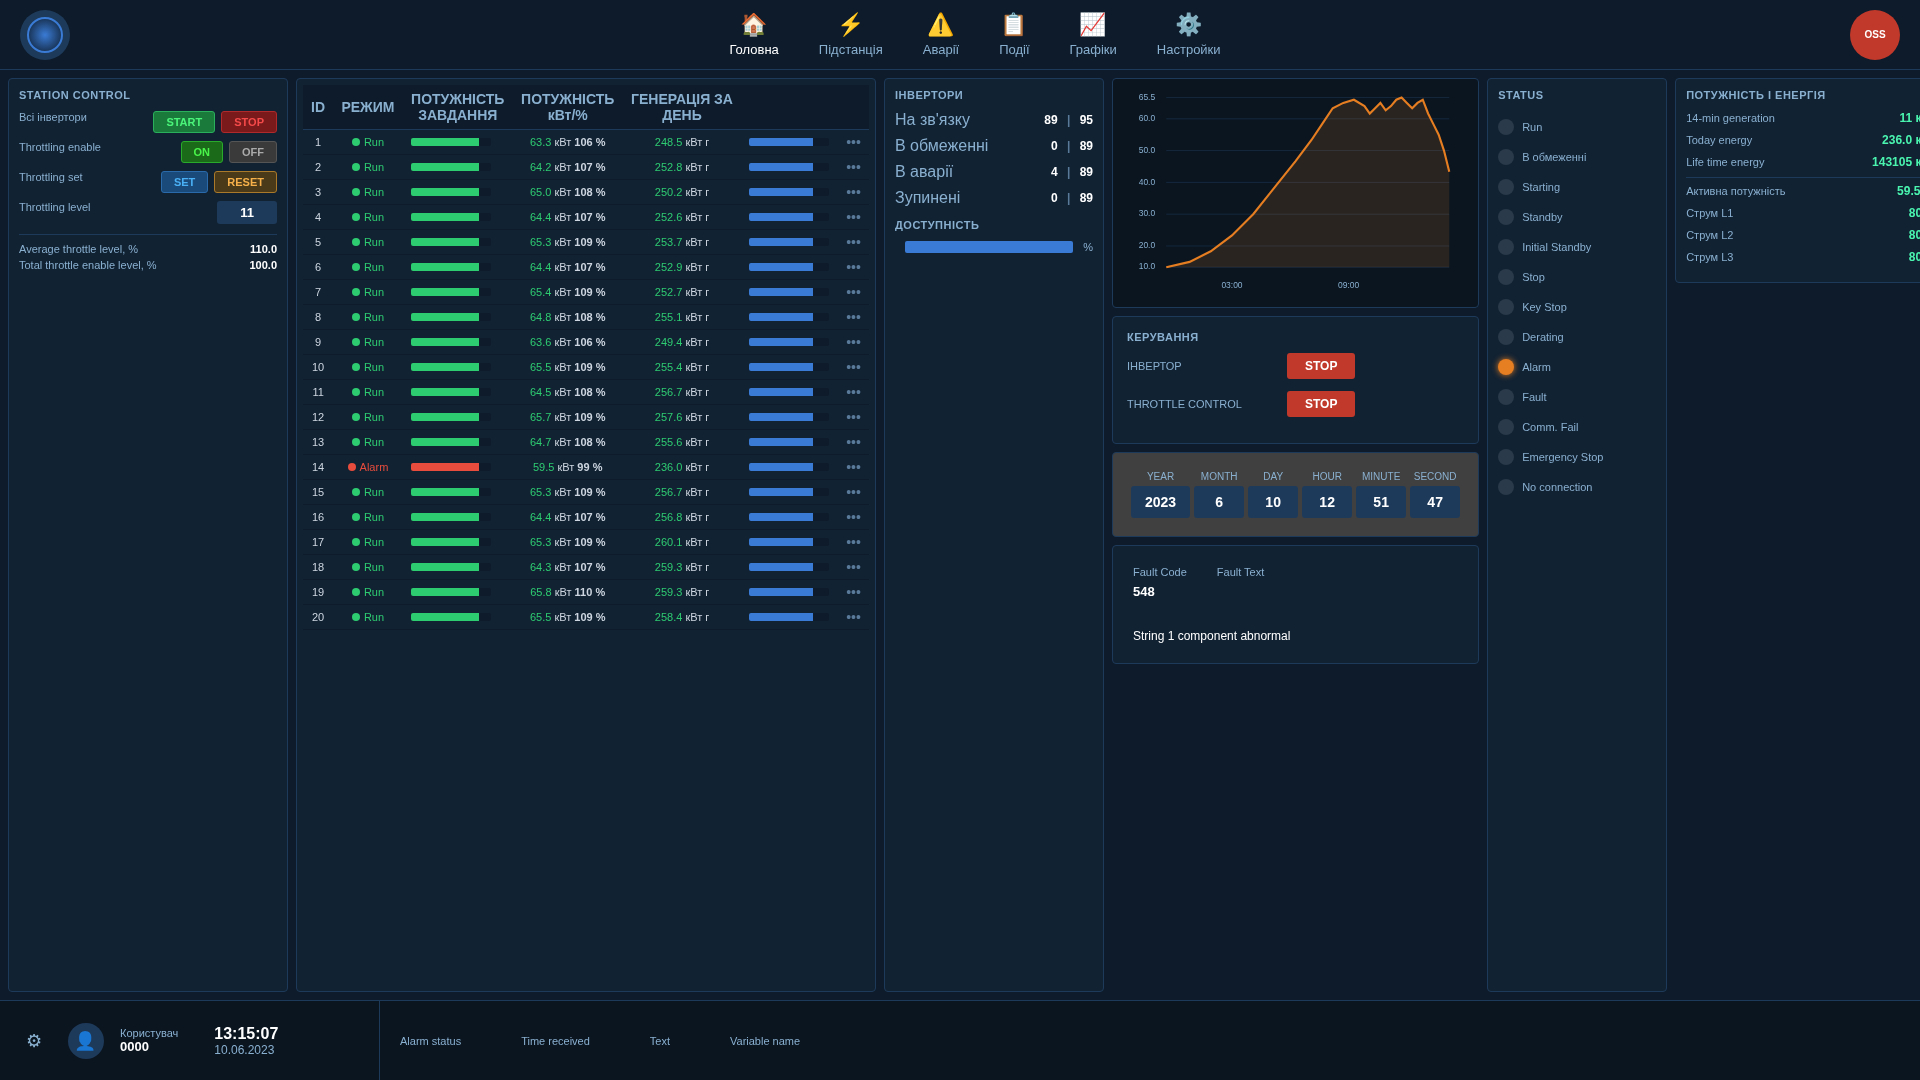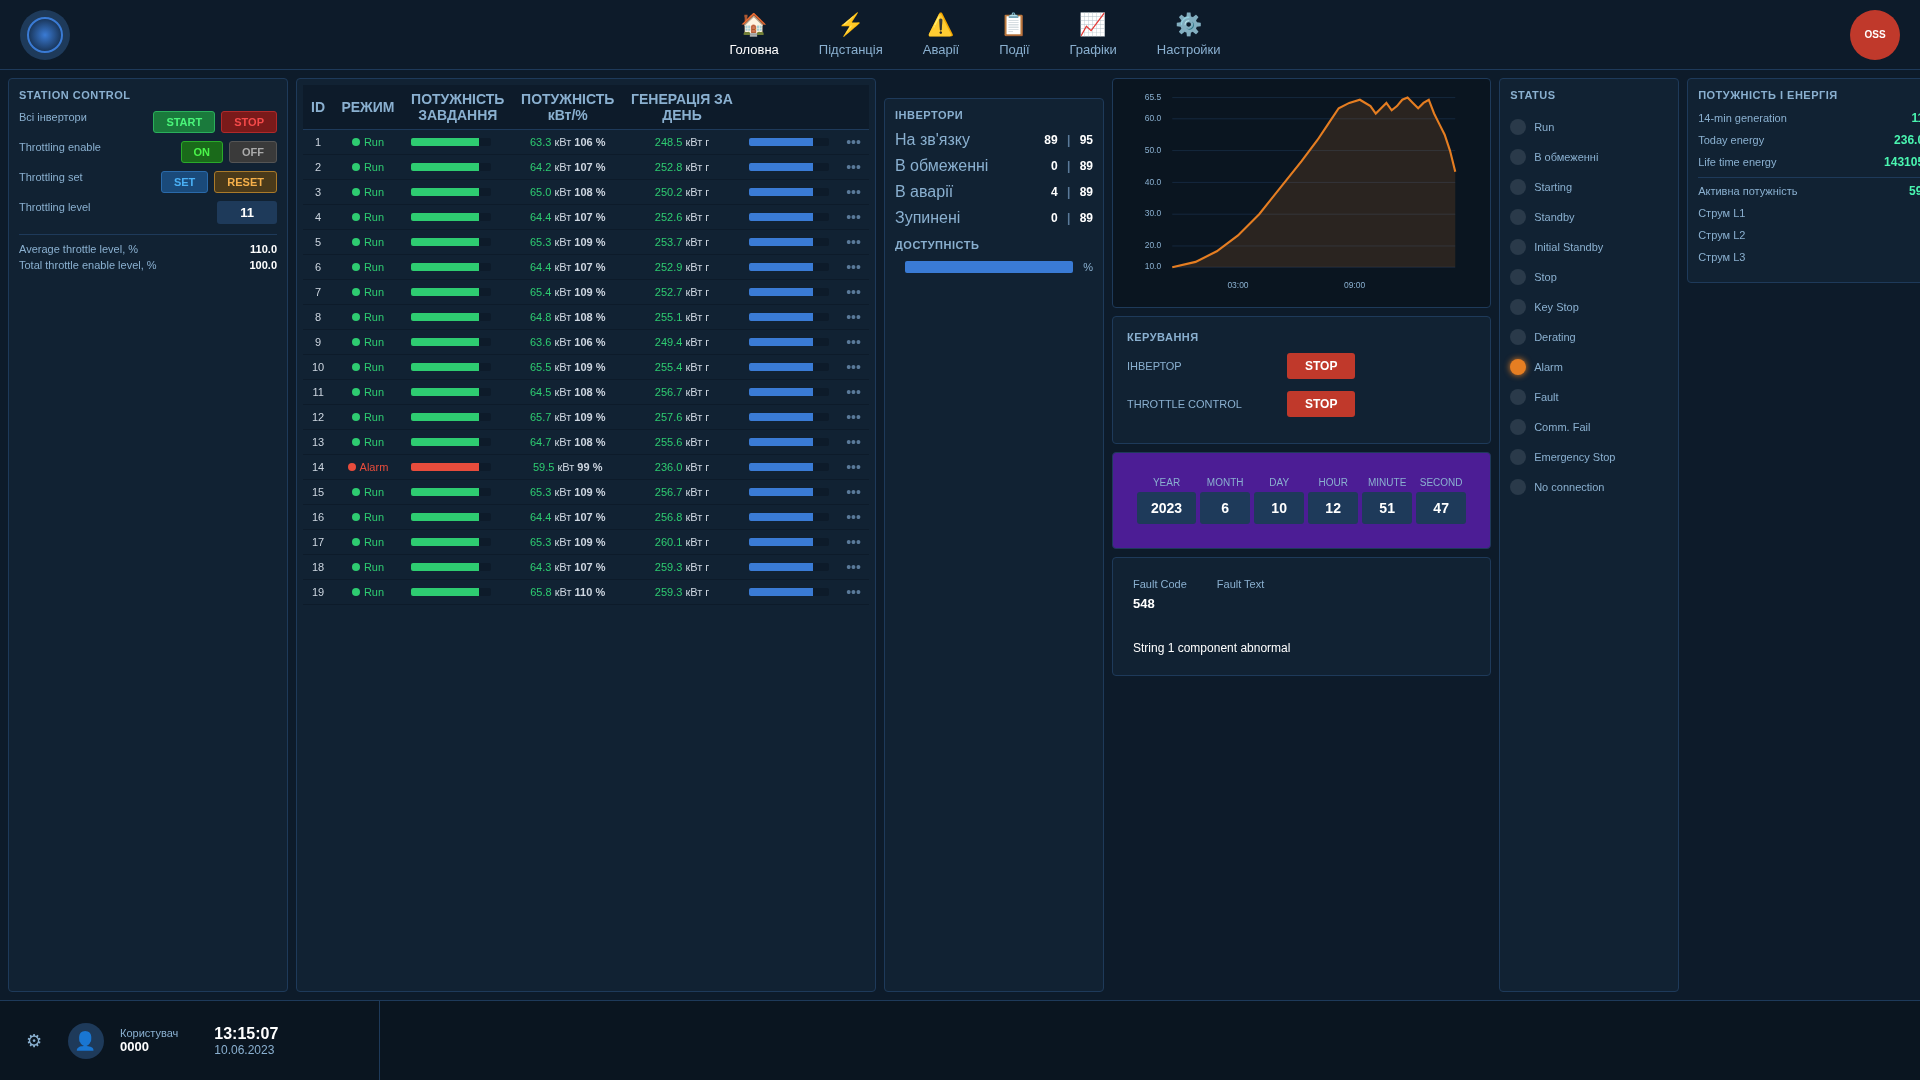--- a/index.html
+++ b/index.html
@@ -32,37 +32,37 @@
     .btn-on { background: #1a6a1a; color: #4af54a; border: 1px solid #2aaa2a; padding: 4px 12px; font-size: 11px; font-weight: bold; cursor: pointer; border-radius: 3px; }
     .btn-off { background: #3a3a3a; color: #aaaaaa; border: 1px solid #555555; padding: 4px 12px; font-size: 11px; font-weight: bold; cursor: pointer; border-radius: 3px; }
     .btn-set { background: #1a4a7a; color: #4ab0f5; border: 1px solid #2a6aaa; padding: 4px 12px; font-size: 11px; font-weight: bold; cursor: pointer; border-radius: 3px; }
     .btn-reset { background: #4a3a1a; color: #f5b04a; border: 1px solid #aa7a2a; padding: 4px 12px; font-size: 11px; font-weight: bold; cursor: pointer; border-radius: 3px; }
     .throttle-val { background: #1e3a5a; color: #ffffff; padding: 4px 20px; font-size: 13px; font-weight: bold; border-radius: 3px; text-align: center; min-width: 60px; }
     .stat-row { display: flex; justify-content: space-between; margin-bottom: 4px; }
     .stat-label { color: #8ab0d0; font-size: 11px; }
     .stat-val { color: #ffffff; font-size: 11px; font-weight: bold; }
 
     
-    .inverters-panel { width: 220px; min-width: 220px; margin-top: 20px; }
+    .inverters-panel { width: 220px; min-width: 220px; }
     .inv-row { display: flex; justify-content: space-between; align-items: center; margin-bottom: 8px; }
     .inv-label { color: #8ab0d0; font-size: 16px; }
     .inv-nums { color: #ffffff; font-size: 12px; font-weight: bold; }
     .inv-sep { color: #5a7a9a; margin: 0 6px; }
     .chart-container { background: #0a1520; border: 1px solid #1e3a5a; border-radius: 4px; height: 230px; position: relative; padding: 8px; }
     .chart-svg { width: 100%; height: 100%; }
 
     
     .keruvannya-panel { margin-top: 8px; background: #112233; border: 1px solid #1e3a5a; border-radius: 4px; padding: 14px; }
     .keru-row { display: flex; align-items: center; margin-bottom: 12px; }
     .keru-label { color: #8ab0d0; font-size: 11px; width: 160px; }
     .btn-stop-red { background: #c0392b; color: #ffffff; border: none; padding: 6px 18px; font-size: 12px; font-weight: bold; cursor: pointer; border-radius: 3px; }
     .throttle-display { background: #1e3a5a; color: #ffffff; padding: 6px 20px; font-size: 14px; font-weight: bold; border-radius: 3px; text-align: center; min-width: 100px; }
 
     
-    .datetime-panel { background: #4c1d95; border: 1px solid #1e3a5a; border-radius: 4px; padding: 24px; margin-top: 8px; }
+    .datetime-panel { background: #404040; border: 1px solid #1e3a5a; border-radius: 4px; padding: 18px; margin-top: 8px; }
     .dt-grid { display: flex; gap: 4px; }
     .dt-col { display: flex; flex-direction: column; align-items: center; }
     .dt-label { color: #8ab0d0; font-size: 10px; margin-bottom: 4px; }
     .dt-val { background: #1e3a5a; color: #ffffff; font-size: 14px; font-weight: bold; padding: 8px 14px; border-radius: 3px; min-width: 50px; text-align: center; }
 
     
     .fault-panel { background: #112233; border: 1px solid #1e3a5a; border-radius: 4px; padding: 20px; margin-top: 8px; }
     .fault-header { display: flex; gap: 30px; margin-bottom: 6px; color: #8ab0d0; font-size: 11px; }
     .fault-row { display: flex; gap: 30px; flex-direction: column; }
     .fault-code { color: #ffffff; font-size: 13px; font-weight: bold; width: 50px; }
@@ -505,20 +505,37 @@
             <tr>
     <td>19</td>
     <td><span class="dot-green"></span><span class="run-text">Run</span></td>
     <td>
       <div class="bar-container">
         <div style="background:#2ecc71;height:100%;width:85%;"></div>
       </div>
     </td>
     <td><span class="val-green">65.8</span> кВт <strong>110 %</strong></td>
     <td><span class="val-green">259.3</span> кВт г</td>
+    <td>
+      <div class="bar-container">
+        <div style="background:#3a7bd5;height:100%;width:80%;"></div>
+      </div>
+    </td>
+    <td><span class="dots-menu">•••</span></td>
+  </tr>
+            <tr>
+    <td>20</td>
+    <td><span class="dot-green"></span><span class="run-text">Run</span></td>
+    <td>
+      <div class="bar-container">
+        <div style="background:#2ecc71;height:100%;width:85%;"></div>
+      </div>
+    </td>
+    <td><span class="val-green">65.5</span> кВт <strong>109 %</strong></td>
+    <td><span class="val-green">258.4</span> кВт г</td>
     <td>
       <div class="bar-container">
         <div style="background:#3a7bd5;height:100%;width:80%;"></div>
       </div>
     </td>
     <td><span class="dots-menu">•••</span></td>
   </tr>
           </tbody>
       </table>
     </div>
@@ -739,14 +756,20 @@
       <div class="user-icon">👤</div>
       <div class="user-info">
         <div class="user-name">Користувач</div>
         <div class="user-id">0000</div>
       </div>
       <div style="margin-left:20px;">
         <div class="time-display">13:15:07</div>
         <div class="date-display">10.06.2023</div>
       </div>
     </div>
+    <div class="bottom-main">
+      <span class="bottom-col-header">Alarm status</span>
+      <span class="bottom-col-header">Time received</span>
+      <span class="bottom-col-header">Text</span>
+      <span class="bottom-col-header">Variable name</span>
+    </div>
   </div>
 </div>
 
 </body></html>

